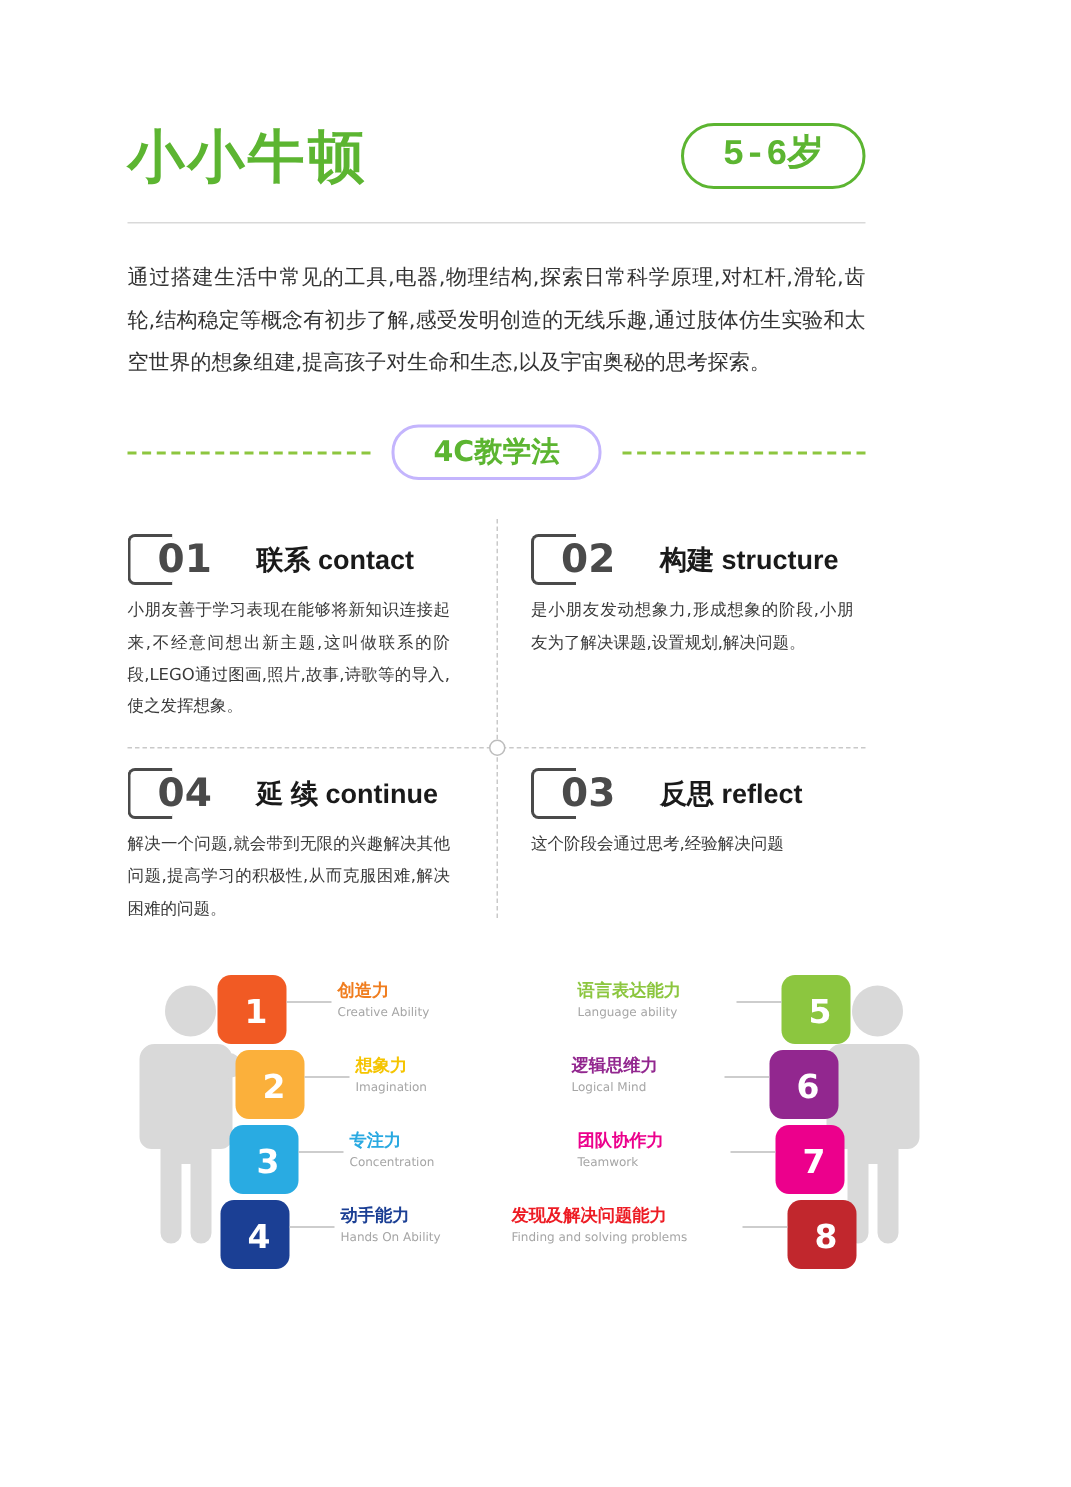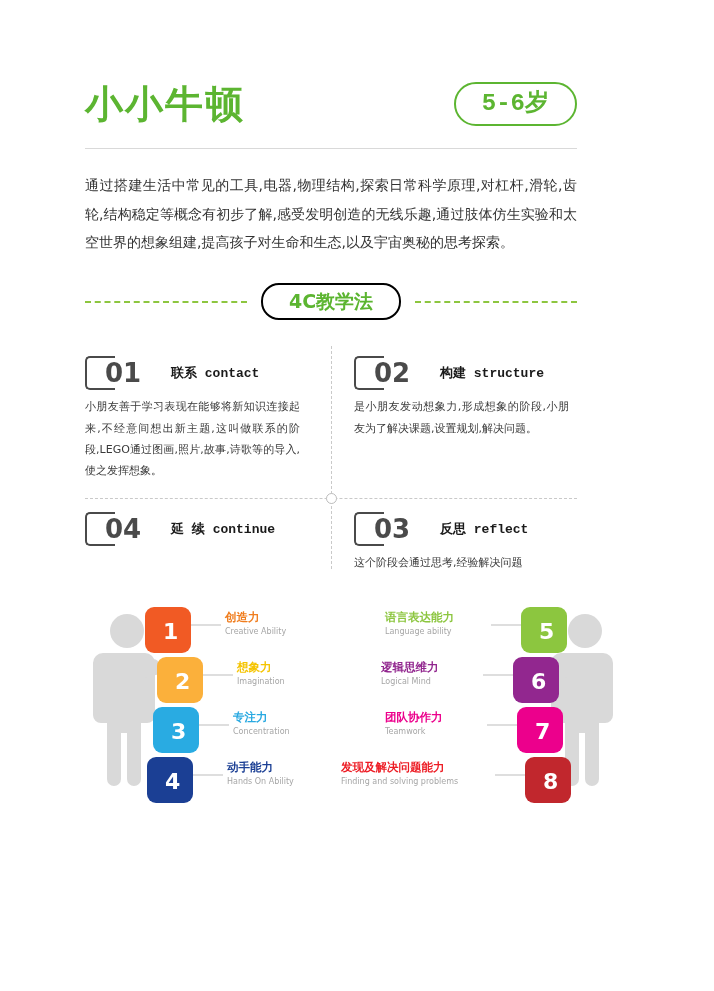--- a/index.html
+++ b/index.html
@@ -70,21 +70,21 @@
     display: flex;
     align-items: center;
     justify-content: center;
   }
   .dashed-line {
     flex: 1;
     border-top: 2px dashed #8dc63f;
     height: 0;
   }
   .banner-pill {
-    border: 2px solid #000000;
+    border: 2px solid #c4b5fd;
     border-radius: 18px;
     color: #5cb531;
     font-size: 19px;
     font-weight: bold;
     padding: 7px 26px;
     margin: 0 14px;
     white-space: nowrap;
     line-height: 1;
     font-family: "DejaVu Sans", "Liberation Sans", sans-serif;
   }
@@ -152,24 +152,24 @@
     top: 50%;
     transform: translateY(-50%);
     font-size: 26px;
     font-weight: bold;
     color: #4a4a4a;
     letter-spacing: 0px;
     font-family: "DejaVu Sans", "Liberation Sans", sans-serif;
   }
   .cell-title {
     margin-left: 42px;
-    font-size: 13px;
+    font-size: 18px;
     font-weight: bold;
     color: #1a1a1a;
-    font-family: Liberation Mono, monospace;
+    font-family: Liberation Sans, sans-serif;
     white-space: nowrap;
   }
   .cell-title .en {
     font-weight: bold;
   }
   .cell-body {
     font-size: 11px;
     line-height: 1.95;
     color: #3a3a3a;
     text-align: justify;
@@ -241,20 +241,21 @@
     <div class="cell">
       <div class="cell-head">
         <div class="num-box">
           <span class="num">04</span>
         </div>
         <div class="cell-title">
           <span>延 续</span>
           <span class="en">continue</span>
         </div>
       </div>
+      <div class="cell-body">解决一个问题,就会带到无限的兴趣解决其他问题,提高学习的积极性,从而克服困难,解决困难的问题。</div>
     </div>
 
     <div class="cell">
       <div class="cell-head">
         <div class="num-box">
           <span class="num">03</span>
         </div>
         <div class="cell-title">
           <span>反思</span>
           <span class="en">reflect</span>

